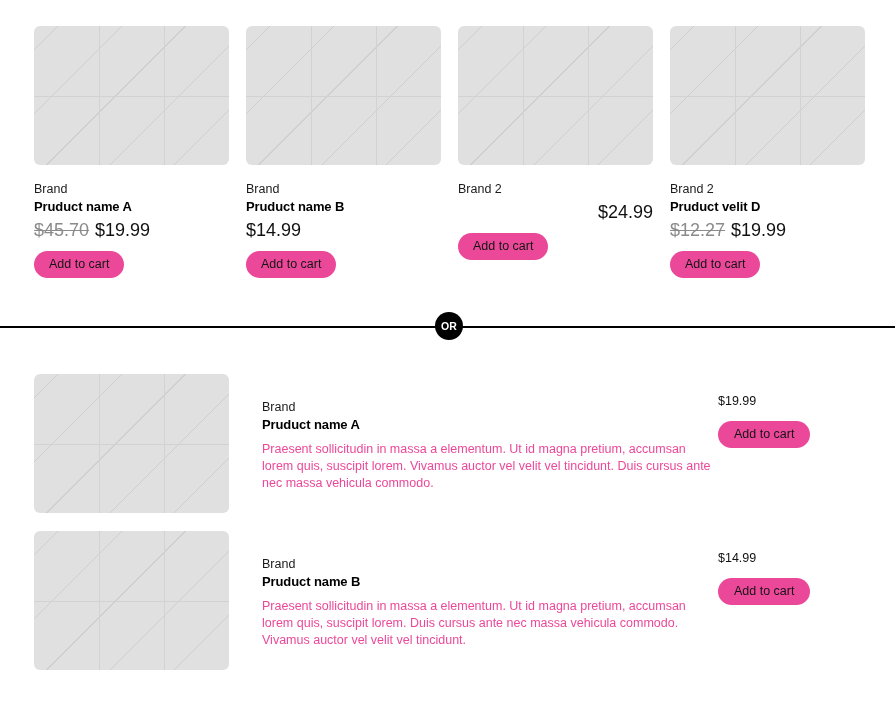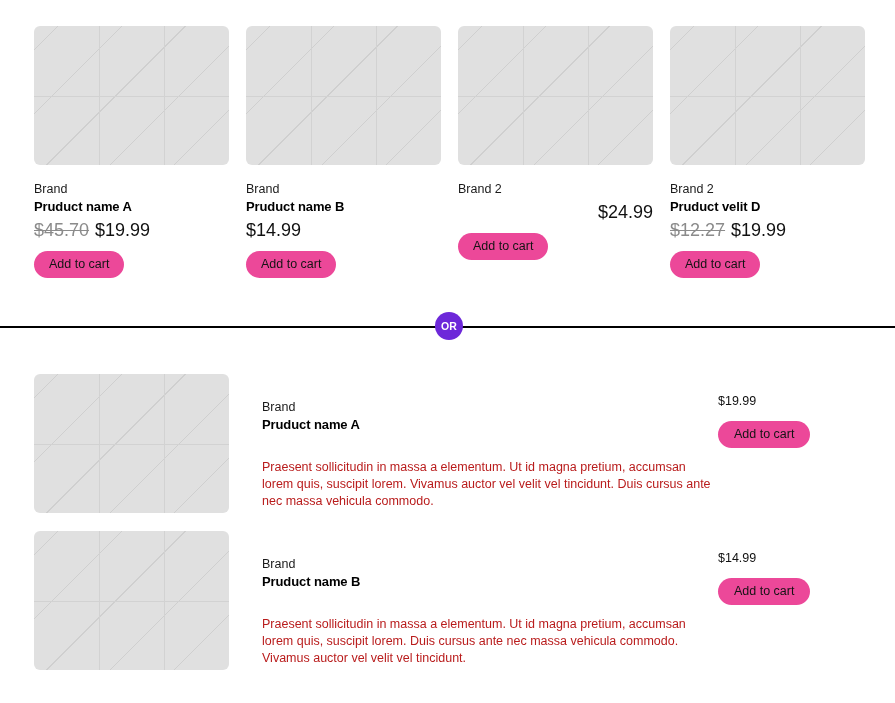--- a/index.html
+++ b/index.html
@@ -107,21 +107,21 @@
     position: absolute;
     left: 0; right: 0; top: 0;
     height: 2px;
     background: #000000;
   }
   .or-badge {
     position: absolute;
     left: 435px; top: -14px;
     width: 28px; height: 28px;
     border-radius: 50%;
-    background: #6d28d9;
+    background: #000000;
     color: #ffffff;
     font-size: 10.5px;
     font-weight: bold;
     letter-spacing: 0.2px;
     display: flex;
     align-items: center;
     justify-content: center;
   }
 
   
@@ -150,24 +150,24 @@
   }
   .row-title {
     font-size: 13px;
     font-weight: bold;
     line-height: 15px;
     color: #000000;
     margin-top: 3px;
     letter-spacing: -0.1px;
   }
   .row-desc {
-    margin-top: 27px;
+    margin-top: 9px;
     font-size: 12.5px;
     line-height: 17px;
-    color: #b91c1c;
+    color: #ec4899;
   }
 
   .row-aside {
     position: absolute;
     right: 26px;
     top: 20px;
     width: 120px;
     text-align: left;
   }
   .row-price {

